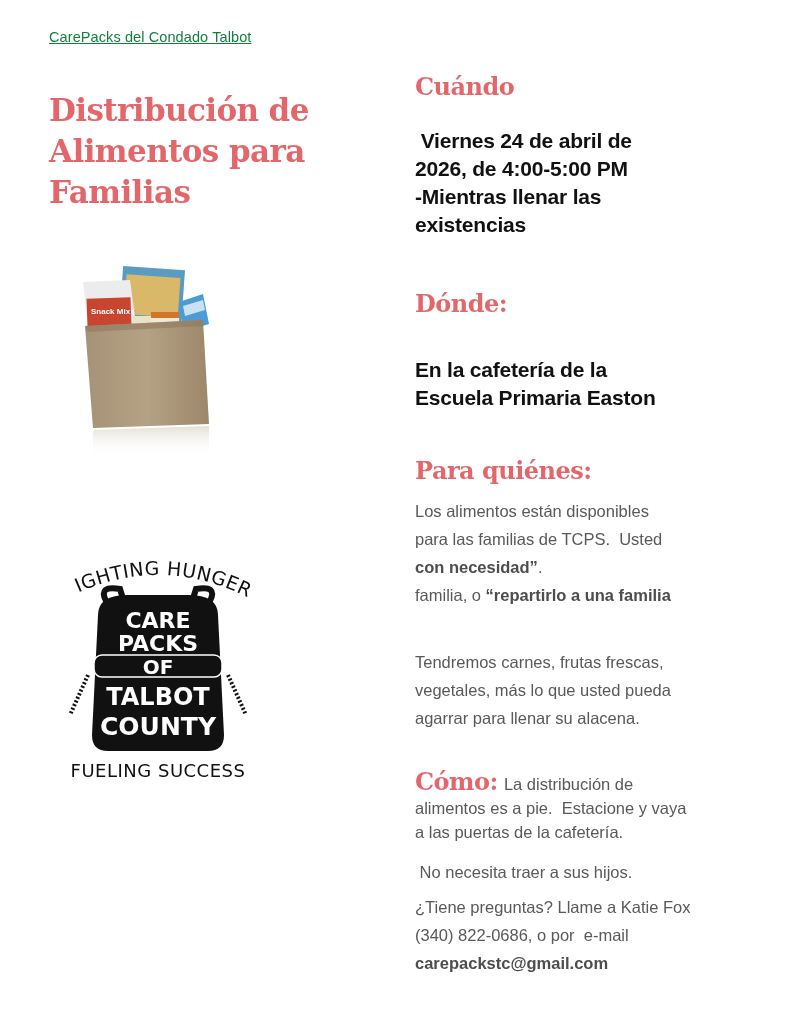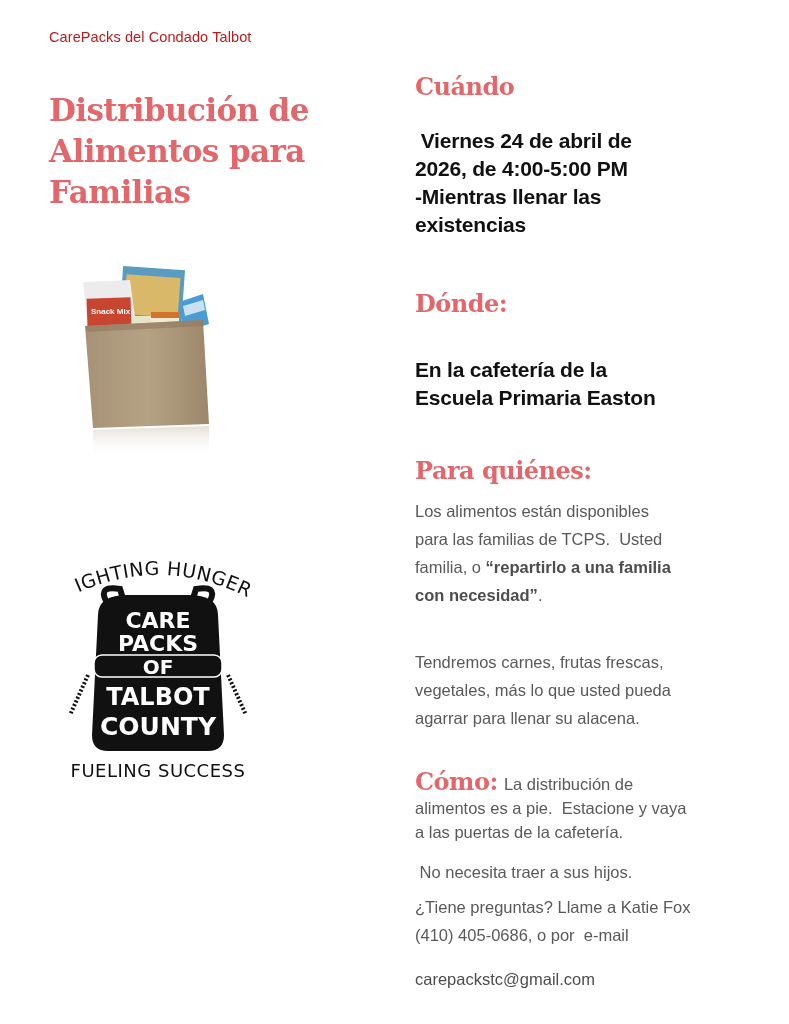--- a/index.html
+++ b/index.html
@@ -1,19 +1,19 @@
 <!DOCTYPE html>
 <html><head>
 <meta charset="utf-8">
 <style>
   * { box-sizing: border-box; margin: 0; padding: 0; }
   html, body { width: 789px; height: 1024px; background: #ffffff; overflow: hidden; }
   body { position: relative; font-family: "Liberation Sans", sans-serif; color: #595959; }
 
-  .org-name { position: absolute; left: 49px; top: 29px; font-size: 14.5px; color: #b91c1c; letter-spacing: 0.1px; }
+  .org-name { position: absolute; left: 49px; top: 29px; font-size: 14.5px; color: #15803d; letter-spacing: 0.1px; text-decoration: underline; }
 
   .main-title { position: absolute; left: 49px; top: 90px; width: 320px; font-family: "DejaVu Serif", serif; font-weight: bold; font-size: 31px; line-height: 41px; color: #e3676a; letter-spacing: -0.6px; }
 
   .food-bag { position: absolute; left: 75px; top: 262px; width: 150px; height: 195px; }
 
   .logo { position: absolute; left: 58px; top: 555px; width: 200px; height: 230px; }
 
   .right-col { position: absolute; left: 415px; top: 0; width: 360px; }
 
   .heading { position: absolute; left: 0; font-family: "DejaVu Serif", serif; font-weight: bold; font-size: 24px; color: #e3676a; letter-spacing: -0.5px; white-space: nowrap; }
@@ -115,36 +115,36 @@
   <div class="big-black" style="top:356px;">
     <div>En la cafetería de la</div>
     <div>Escuela Primaria Easton</div>
   </div>
 
   <div class="heading" style="top:456px;">Para quiénes:</div>
 
   <div class="body-text" style="top:497px;">
     <div style="white-space:pre;">Los alimentos están disponibles</div>
     <div style="white-space:pre;">para las familias de TCPS.  Usted</div>
+    <div><b>con necesidad”</b><span>.</span></div>
     <div style="white-space:pre;"><span>familia, o </span><b>“repartirlo a una familia</b></div>
-    <div><b>con necesidad”</b><span>.</span></div>
   </div>
 
   <div class="body-text" style="top:648px;">
     <div>Tendremos carnes, frutas frescas,</div>
     <div>vegetales, más lo que usted pueda</div>
     <div>agarrar para llenar su alacena.</div>
   </div>
 
   <div class="como-line">
     <div><span class="heading-inline">Cómo:</span><span>La distribución de</span></div>
     <div style="white-space:pre;">alimentos es a pie.  Estacione y vaya</div>
     <div>a las puertas de la cafetería.</div>
   </div>
 
   <div class="body-text" style="top:858px; white-space:pre;"> No necesita traer a sus hijos.</div>
 
   <div class="body-text" style="top:893px;">
     <div>¿Tiene preguntas? Llame a Katie Fox</div>
-    <div style="white-space:pre;">(410) 405-0686, o por  e-mail</div>
-    <div style="font-weight:normal; color:#4d4d4d;margin-top:16px;">carepackstc@gmail.com</div>
+    <div style="white-space:pre;">(340) 822-0686, o por  e-mail</div>
+    <div style="font-weight:bold; color:#4d4d4d;">carepackstc@gmail.com</div>
   </div>
 </div>
 
 </body></html>

